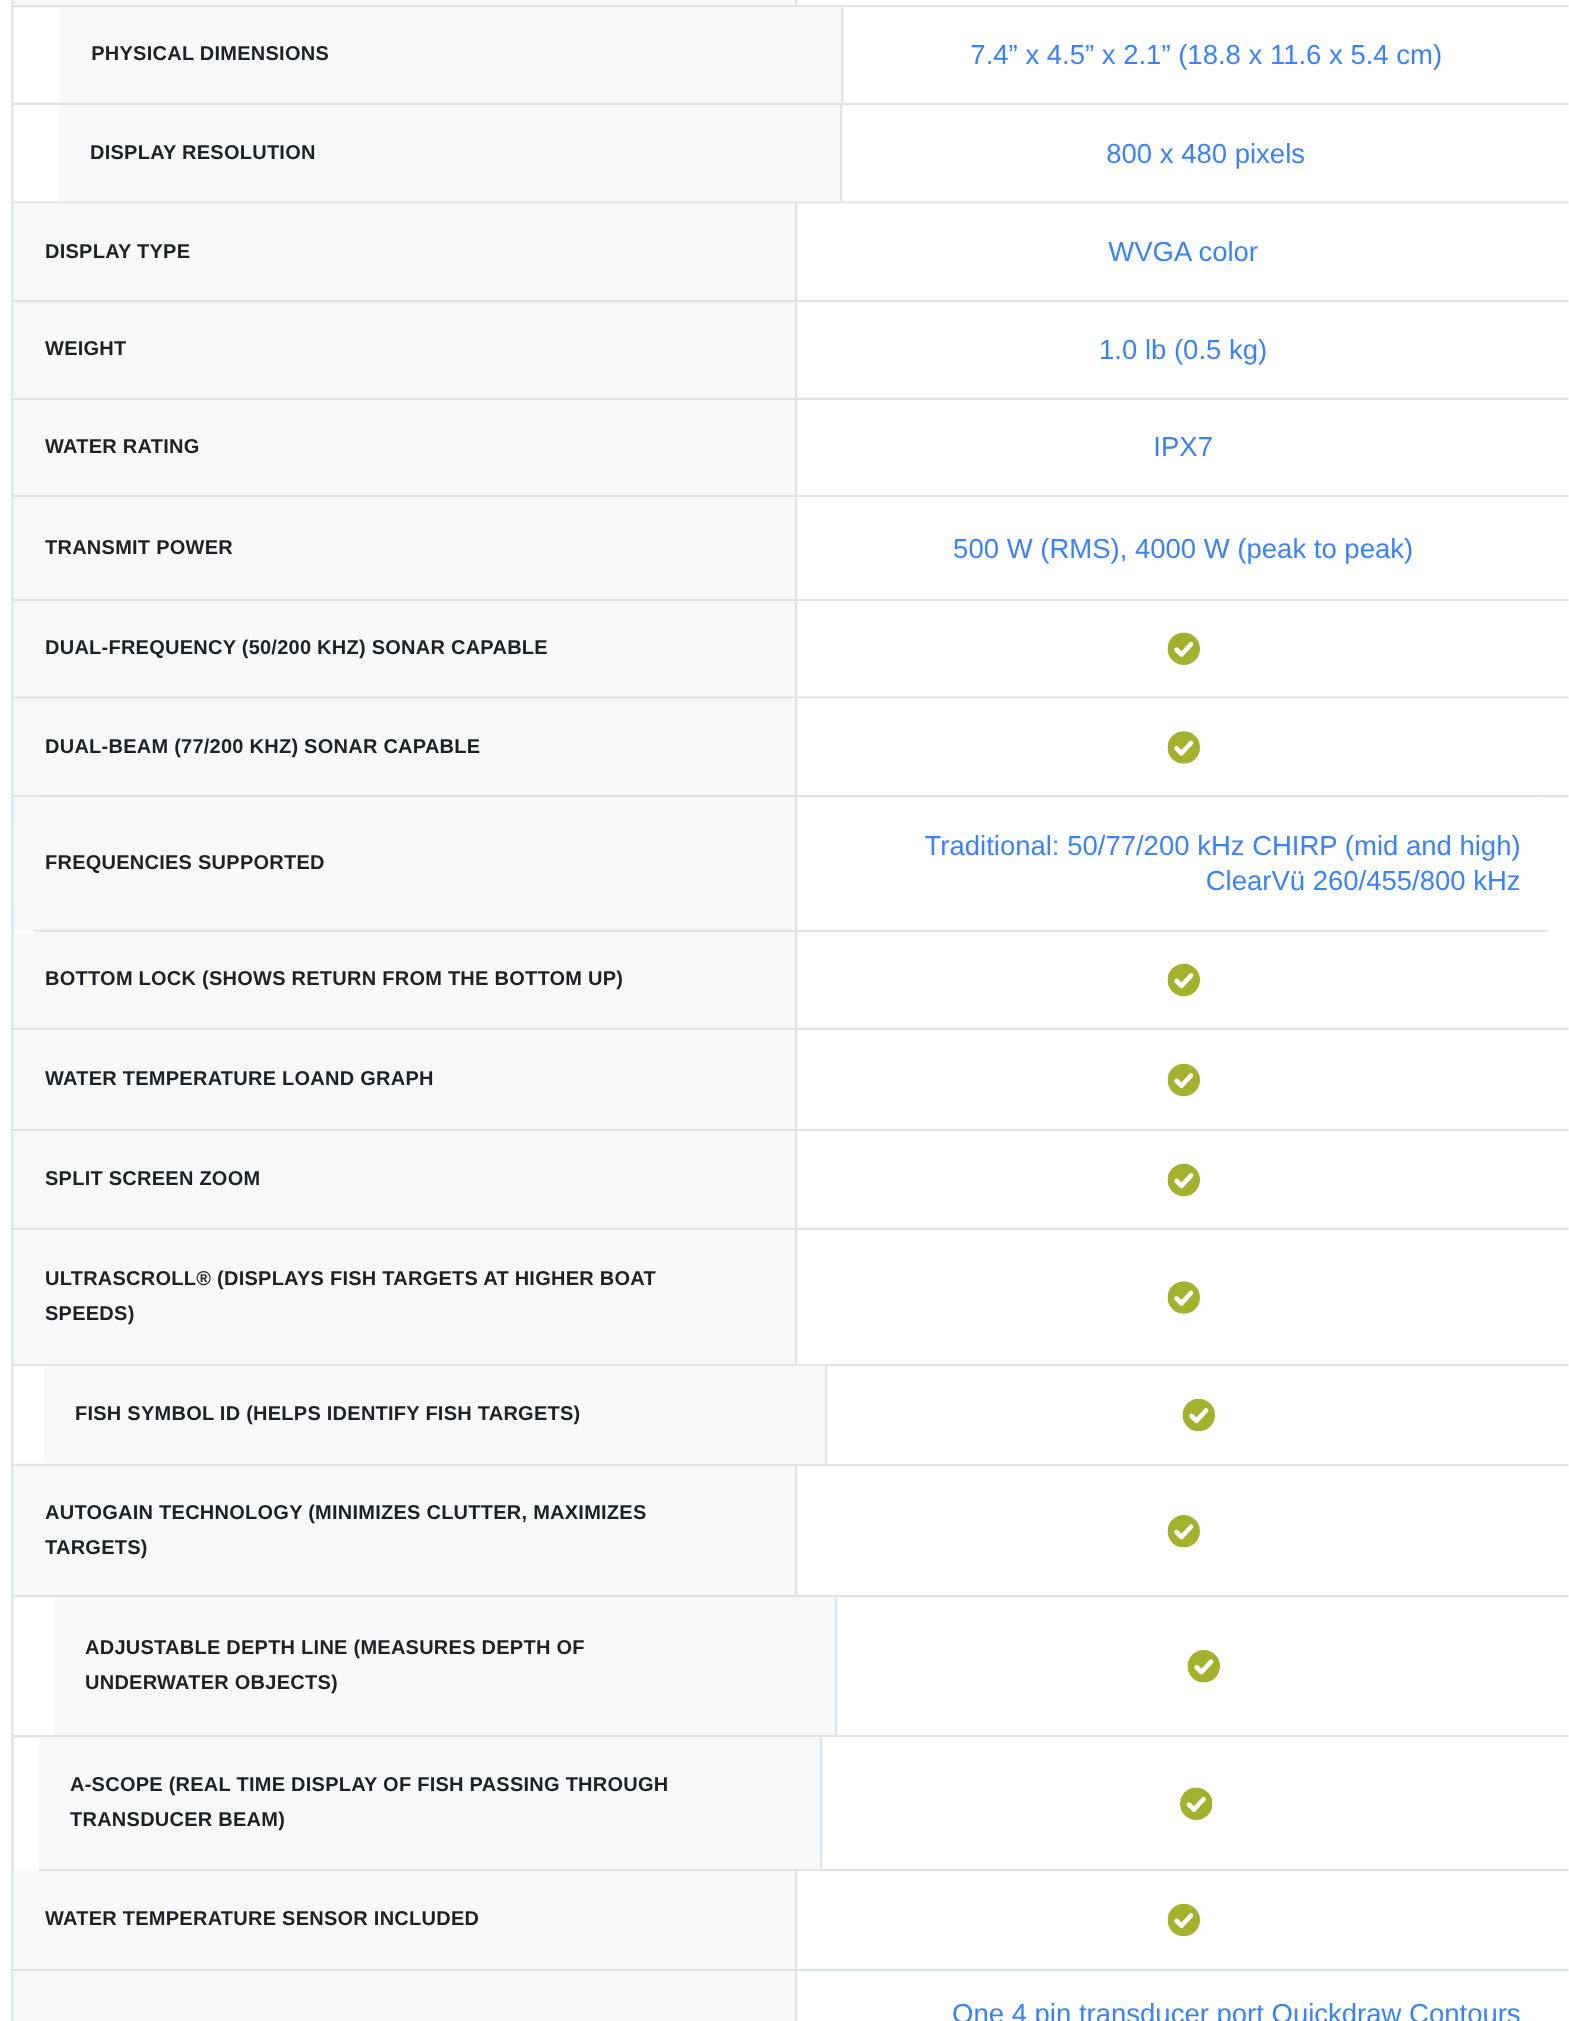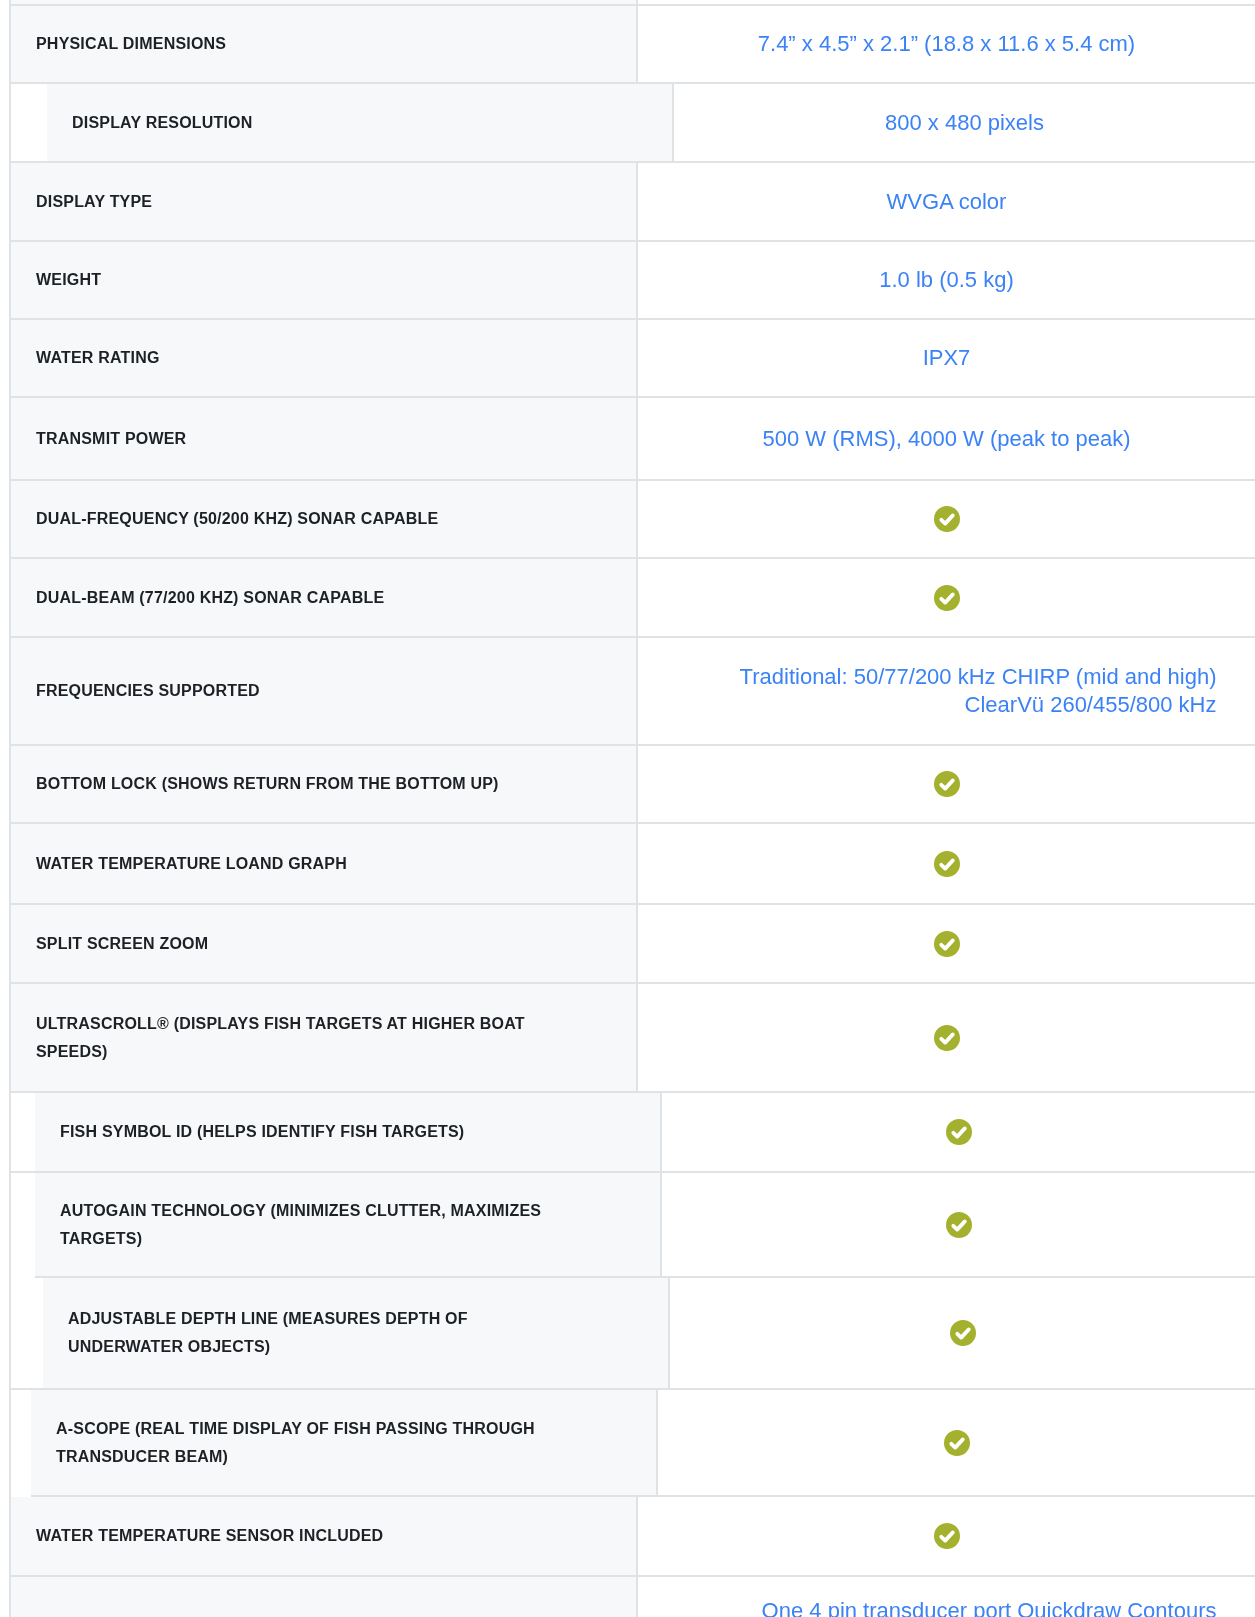--- a/index.html
+++ b/index.html
@@ -42,21 +42,21 @@
 </head>
 <body>
 
 <div class="page">
   <div class="spec-table">
     <div class="sliver">
       <div class="sliver-left"></div>
       <div class="sliver-right"></div>
     </div>
     <div id="rows">
-        <div class="row" style="min-height: 78px;">
+        <div class="row" style="min-height: 78px; padding-left: 37px;">
     <div class="label-cell">
       <span class="label-text">PHYSICAL DIMENSIONS</span>
     </div>
     <div class="value-cell">
       <span class="value-text">7.4” x 4.5” x 2.1” (18.8 x 11.6 x 5.4 cm)</span>
 
     </div>
   </div>
         <div class="row" style="min-height: 79px; padding-left: 36px;">
     <div class="label-cell">
@@ -124,21 +124,21 @@
     <div class="value-cell">
 
       <span class="check-wrap">
         <svg viewBox="0 0 26 26" aria-hidden="true">
           <circle cx="13" cy="13" r="13" fill="#a3b12e"></circle>
           <path d="M7.3 13.8 L11.2 17.6 L18.8 9.4" fill="none" stroke="#ffffff" stroke-width="3.8" stroke-linecap="round" stroke-linejoin="round"></path>
         </svg>
       </span>
     </div>
   </div>
-        <div class="row" style="min-height: 108px;">
+        <div class="row" style="min-height: 108px; border-radius: 24px;">
     <div class="label-cell">
       <span class="label-text">FREQUENCIES SUPPORTED</span>
     </div>
     <div class="value-cell">
       <span class="value-text">Traditional: 50/77/200 kHz CHIRP (mid and high) ClearVü 260/455/800 kHz</span>
 
     </div>
   </div>
         <div class="row" style="min-height: 78px;">
     <div class="label-cell">
@@ -203,21 +203,21 @@
     <div class="value-cell">
 
       <span class="check-wrap">
         <svg viewBox="0 0 26 26" aria-hidden="true">
           <circle cx="13" cy="13" r="13" fill="#a3b12e"></circle>
           <path d="M7.3 13.8 L11.2 17.6 L18.8 9.4" fill="none" stroke="#ffffff" stroke-width="3.8" stroke-linecap="round" stroke-linejoin="round"></path>
         </svg>
       </span>
     </div>
   </div>
-        <div class="row" style="min-height: 105px; margin-left: 24px;">
+        <div class="row" style="min-height: 105px;">
     <div class="label-cell">
       <span class="label-text">AUTOGAIN TECHNOLOGY (MINIMIZES CLUTTER, MAXIMIZES TARGETS)</span>
     </div>
     <div class="value-cell">
 
       <span class="check-wrap">
         <svg viewBox="0 0 26 26" aria-hidden="true">
           <circle cx="13" cy="13" r="13" fill="#a3b12e"></circle>
           <path d="M7.3 13.8 L11.2 17.6 L18.8 9.4" fill="none" stroke="#ffffff" stroke-width="3.8" stroke-linecap="round" stroke-linejoin="round"></path>
         </svg>

